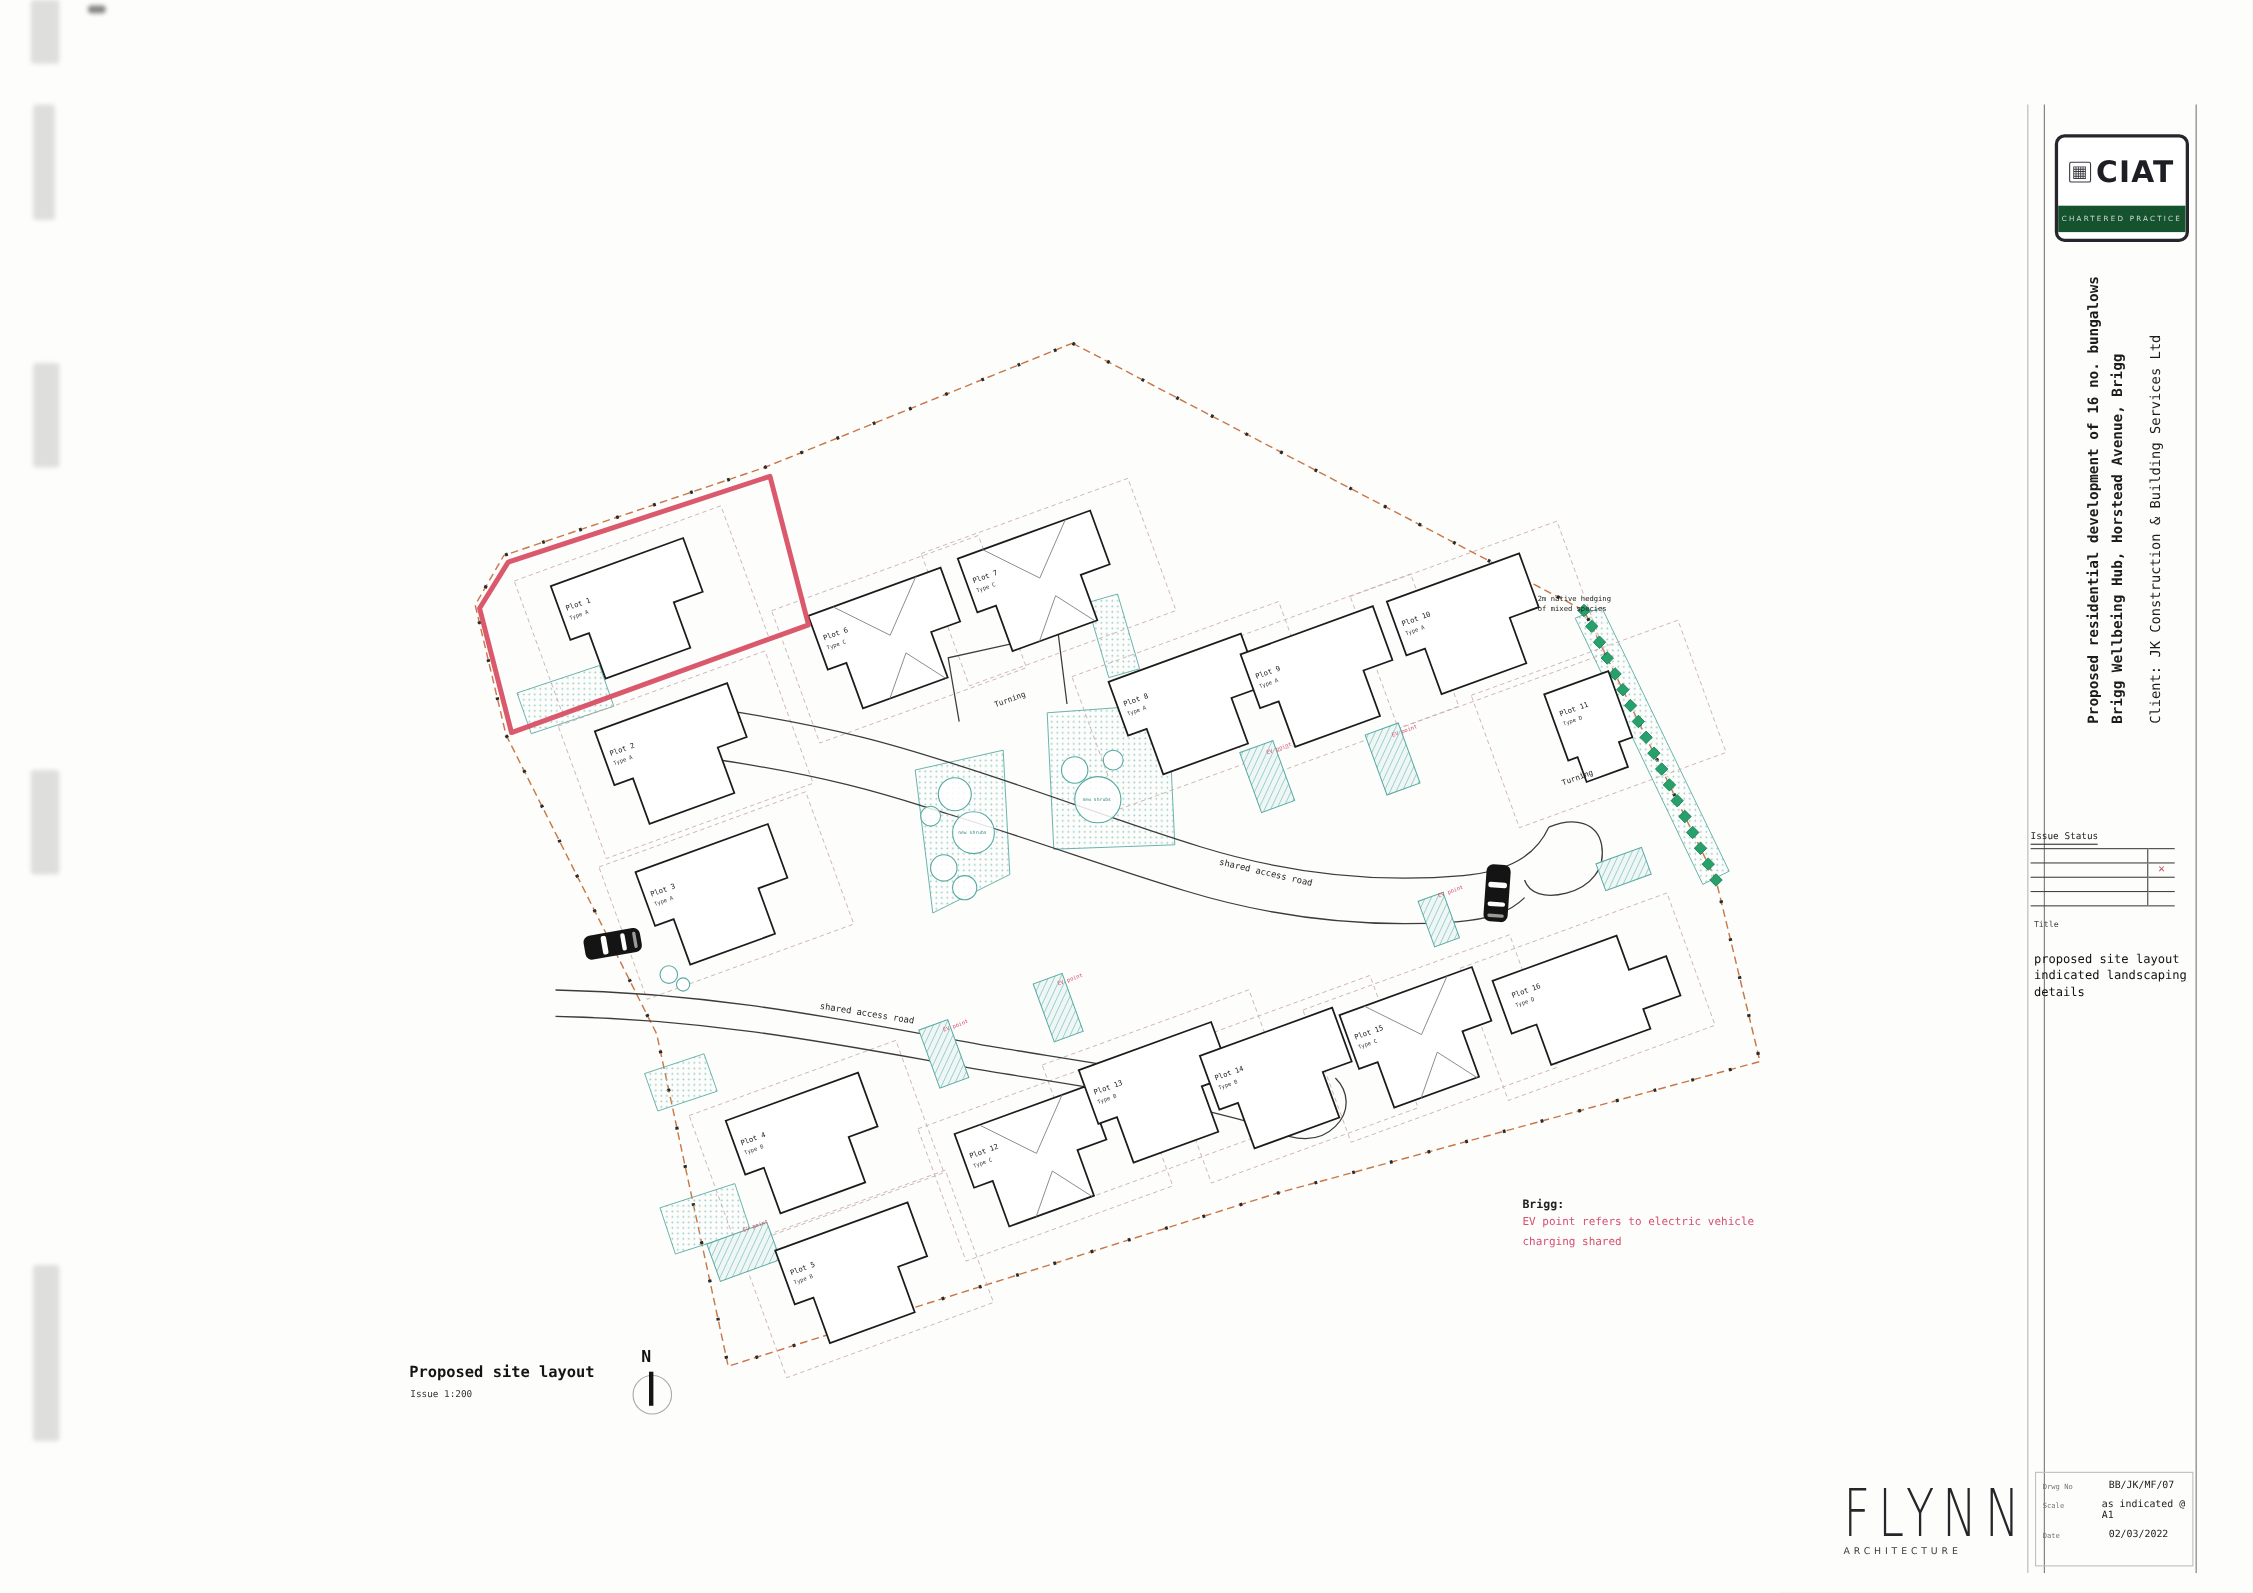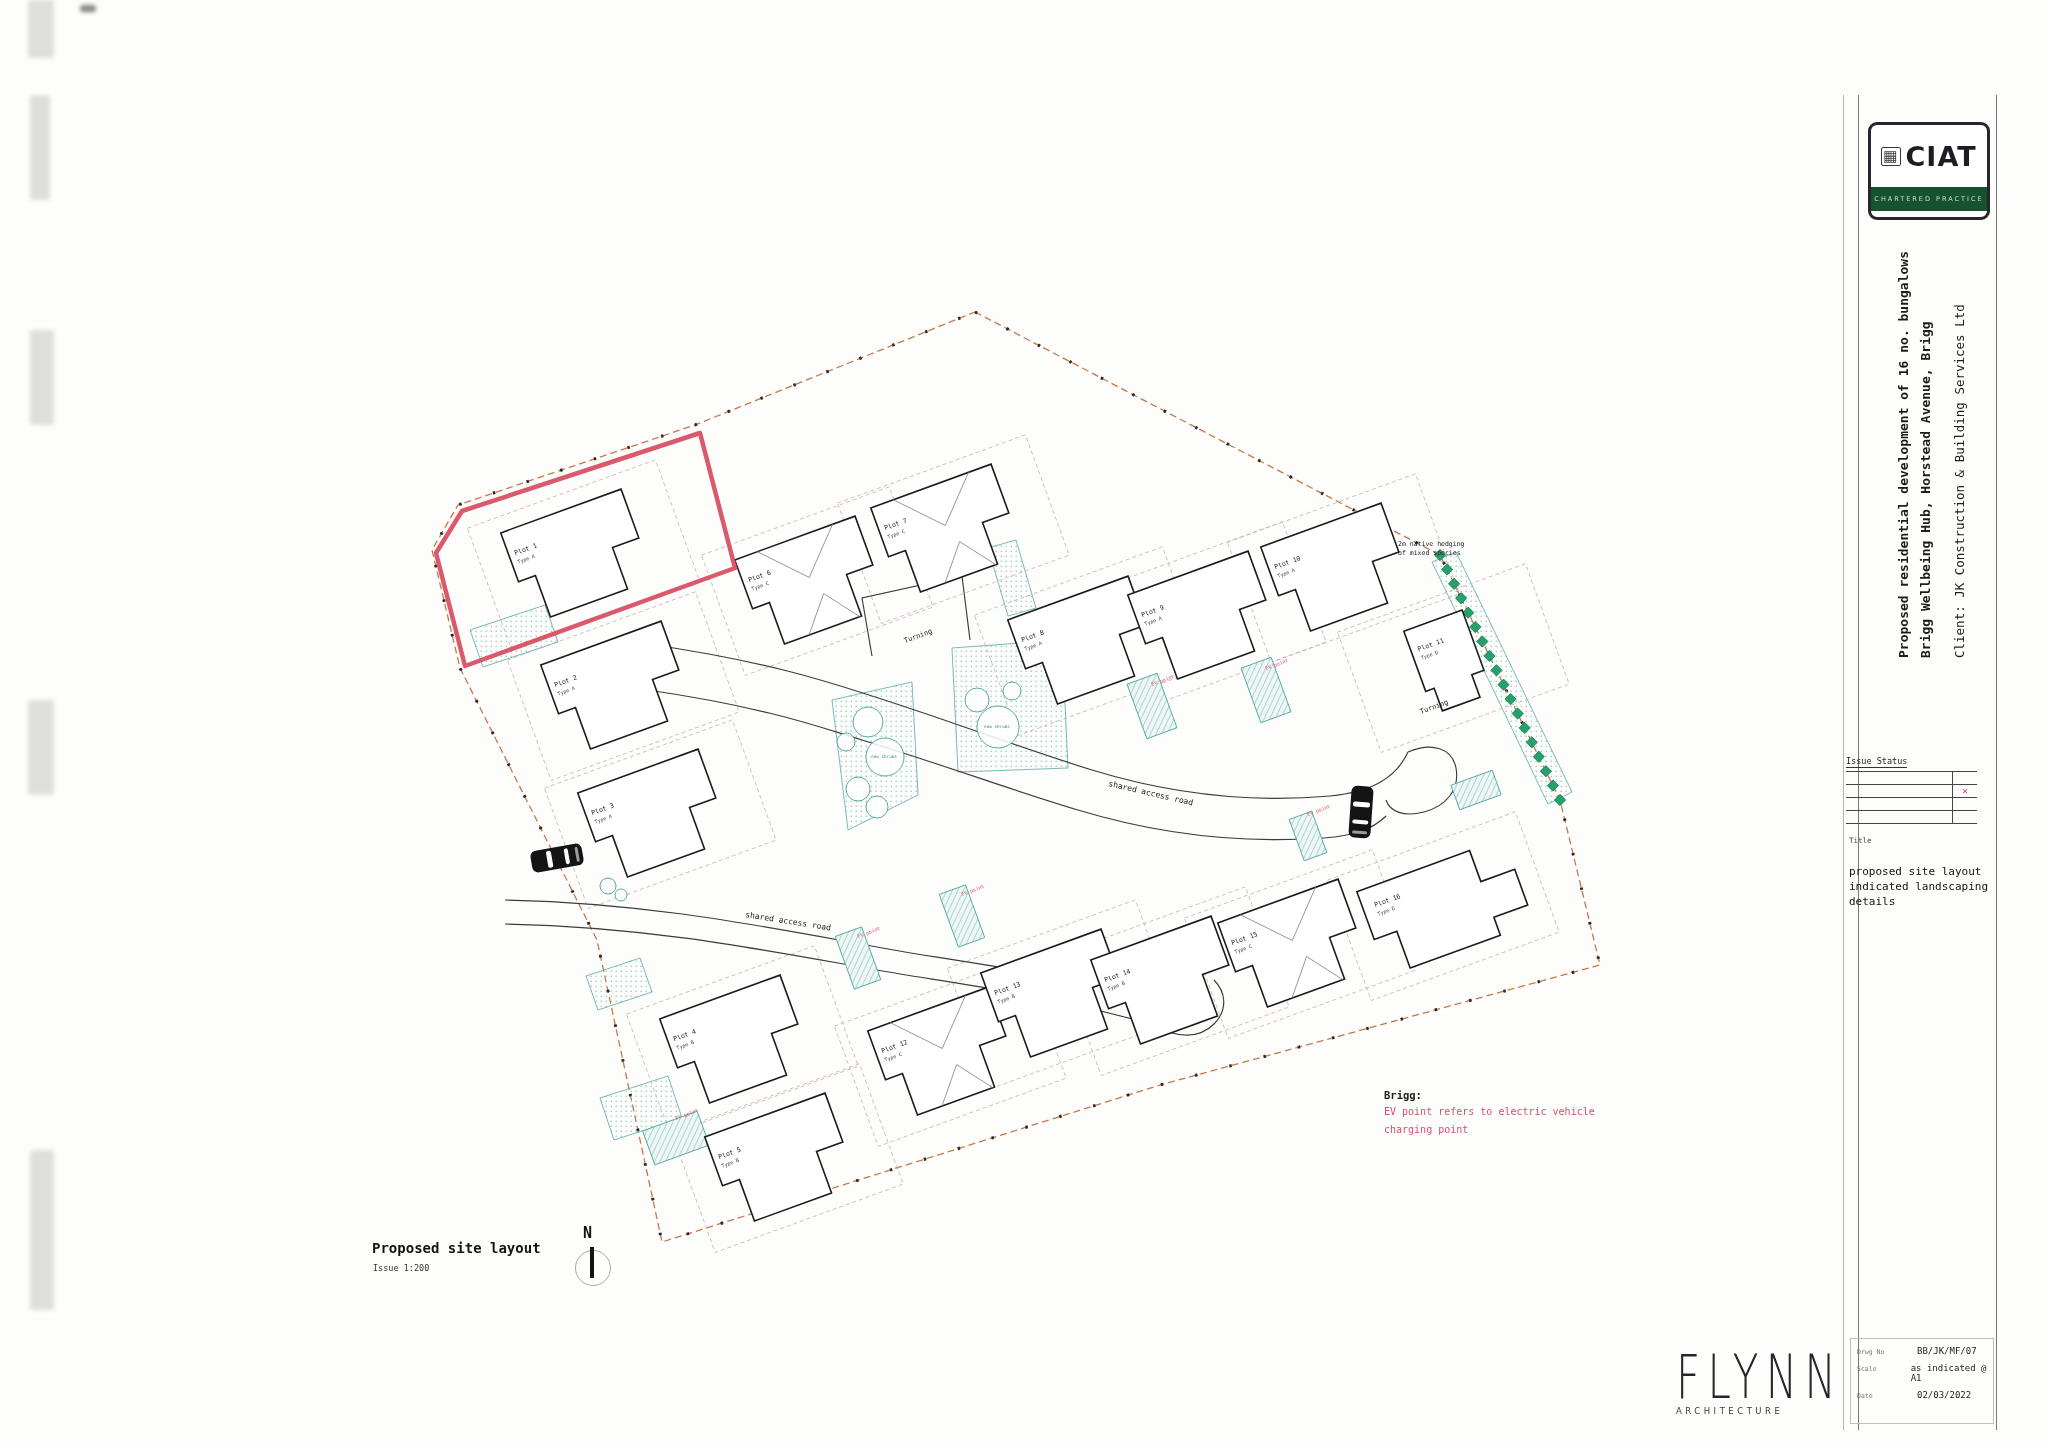--- a/index.html
+++ b/index.html
@@ -258,21 +258,21 @@
   </svg>
 
   <div class="cap-title">Proposed site layout</div>
   <div class="cap-scale">Issue  1:200</div>
   <div class="north-n">N</div>
   <div class="north-circle"></div>
   <div class="north-bar"></div>
 
   <div class="note-label">Brigg:</div>
   <div class="note-line" style="top:1106px">EV point refers to electric vehicle</div>
-  <div class="note-line" style="top:1124px">charging point</div>
+  <div class="note-line" style="top:1124px">charging shared</div>
 
   <div class="vline light" style="left:1843px;top:95px;height:1335px"></div>
   <div class="vline" style="left:1858px;top:95px;height:1335px"></div>
   <div class="vline" style="left:1996px;top:95px;height:1335px"></div>
 
   <div class="ciat">
     <div class="top">
       <span class="glyph">▦</span>
       <span>CIAT</span>
     </div>

